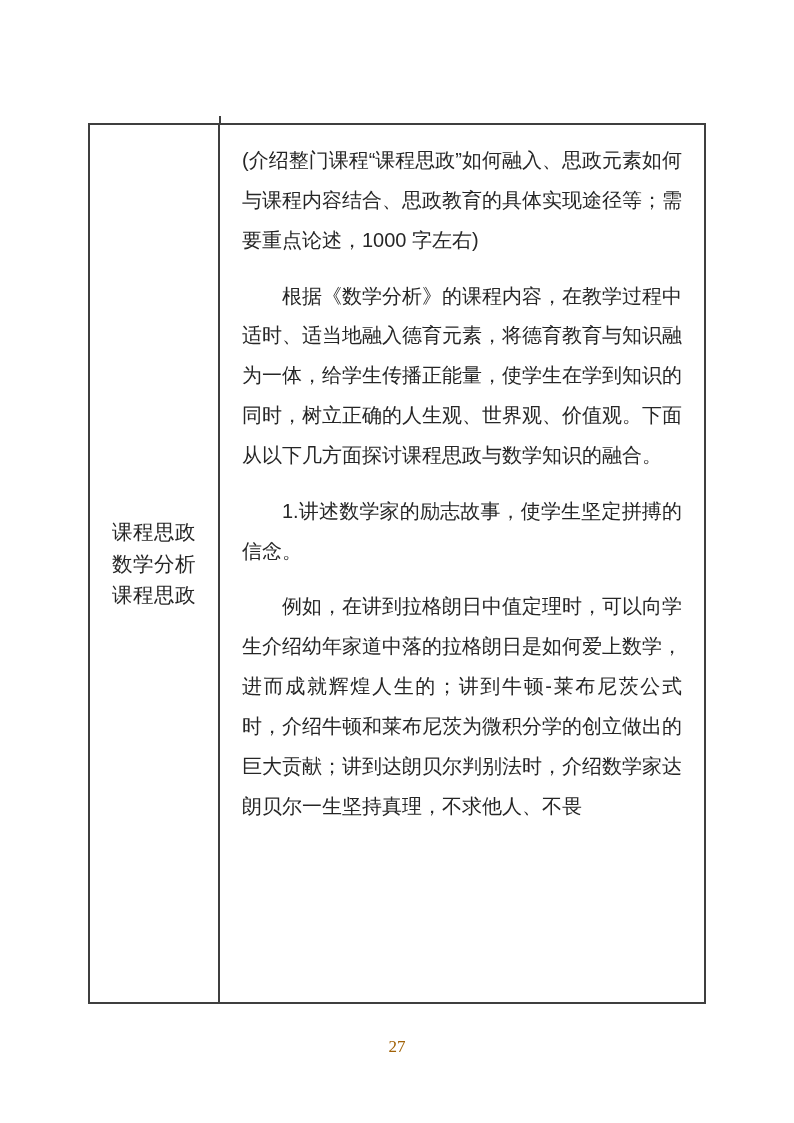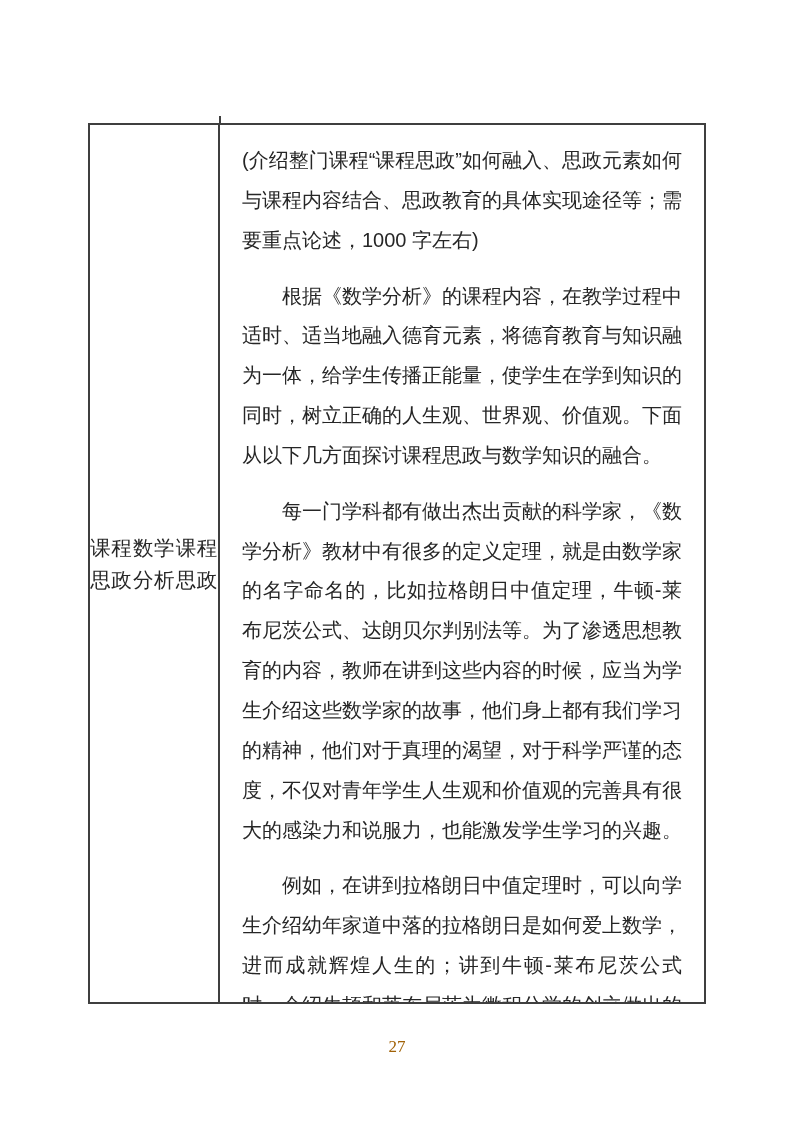--- a/index.html
+++ b/index.html
@@ -30,21 +30,21 @@
       top: 116px;
       width: 2px;
       height: 7px;
       background: #3f3f3f;
     }
     .label-cell {
       width: 130px;
       flex: 0 0 130px;
       border-right: 2px solid #3f3f3f;
       display: flex;
-      flex-direction: row;
+      flex-direction: column;
       align-items: center;
       justify-content: center;
       font-size: 20.5px;
       line-height: 31.5px;
       letter-spacing: 0.5px;
       text-align: center;
     }
     .content-cell {
       flex: 1 1 auto;
       padding: 0 6px;
@@ -77,21 +77,21 @@
     <tbody style="display:flex; width:100%;">
       <tr style="display:flex; width:100%;">
         <td class="label-cell">
           <span>课程思政</span>
           <span>数学分析</span>
           <span>课程思政</span>
         </td>
         <td class="content-cell">
           <p>(介绍整门课程“课程思政”如何融入、思政元素如何与课程内容结合、思政教育的具体实现途径等；需要重点论述，1000 字左右)</p>
           <p class="indent">根据《数学分析》的课程内容，在教学过程中适时、适当地融入德育元素，将德育教育与知识融为一体，给学生传播正能量，使学生在学到知识的同时，树立正确的人生观、世界观、价值观。下面从以下几方面探讨课程思政与数学知识的融合。</p>
-          <p class="indent">每一门学科都有做出杰出贡献的科学家，《数学分析》教材中有很多的定义定理，就是由数学家的名字命名的，比如拉格朗日中值定理，牛顿-莱布尼茨公式、达朗贝尔判别法等。为了渗透思想教育的内容，教师在讲到这些内容的时候，应当为学生介绍这些数学家的故事，他们身上都有我们学习的精神，他们对于真理的渴望，对于科学严谨的态度，不仅对青年学生人生观和价值观的完善具有很大的感染力和说服力，也能激发学生学习的兴趣。</p>
+          <p class="indent">1.讲述数学家的励志故事，使学生坚定拼搏的信念。</p>
           <p class="indent">例如，在讲到拉格朗日中值定理时，可以向学生介绍幼年家道中落的拉格朗日是如何爱上数学，进而成就辉煌人生的；讲到牛顿-莱布尼茨公式时，介绍牛顿和莱布尼茨为微积分学的创立做出的巨大贡献；讲到达朗贝尔判别法时，介绍数学家达朗贝尔一生坚持真理，不求他人、不畏</p>
         </td>
       </tr>
     </tbody>
   </table>
 
   <div class="page-footer">27</div>
 
 </div>
 

